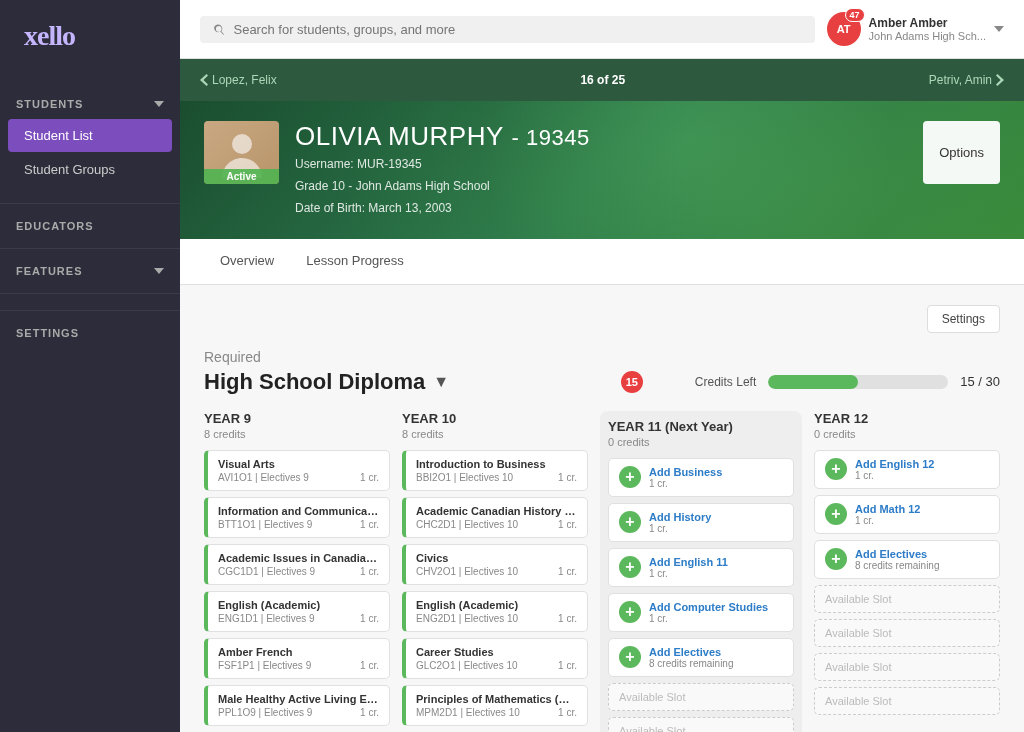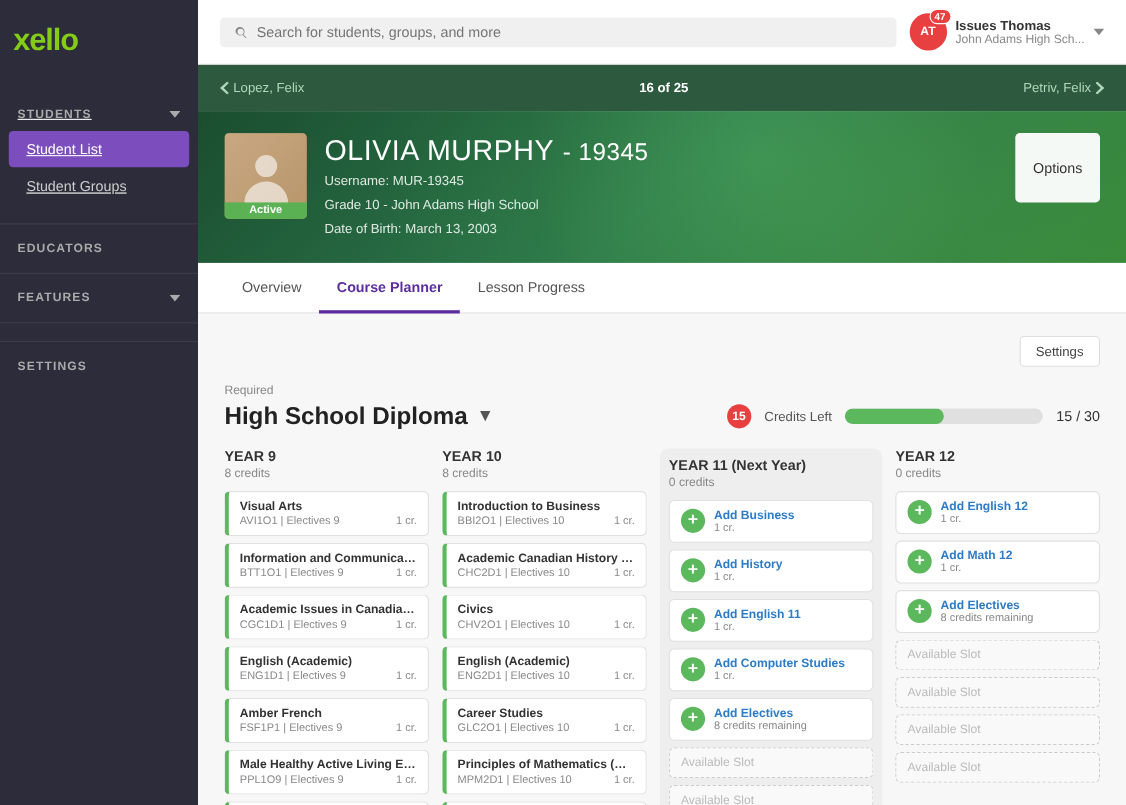--- a/index.html
+++ b/index.html
@@ -1,21 +1,21 @@
 <!DOCTYPE html>
 <html><head>
   <meta charset="utf-8">
   <style>
     * { box-sizing: border-box; margin: 0; padding: 0; }
     body { font-family: -apple-system, BlinkMacSystemFont, 'Segoe UI', sans-serif; display: flex; height: 732px; overflow: hidden; background: #f5f5f5; }
 
     
     .sidebar { width: 180px; background: #2c2c3a; color: #fff; flex-shrink: 0; display: flex; flex-direction: column; }
-    .sidebar-logo { padding: 20px 12px 30px; font-size: 28px; font-weight: bold; color: #84cc16; letter-spacing: -1px; }
-    .sidebar-section { padding: 8px 0; text-decoration: underline; }
+    .sidebar-logo { padding: 20px 24px 30px; font-size: 28px; font-weight: bold; color: #c4b5fd; letter-spacing: -1px; font-family: Liberation Serif, serif; }
+    .sidebar-section { padding: 8px 0; }
     .sidebar-section-header { display: flex; justify-content: space-between; align-items: center; padding: 8px 16px; font-size: 11px; font-weight: 700; color: #aaa; letter-spacing: 1px; cursor: pointer; }
     .sidebar-section-header svg { fill: #aaa; }
     .sidebar-item { padding: 9px 16px; font-size: 13px; color: #ccc; cursor: pointer; border-radius: 4px; margin: 1px 8px; }
     .sidebar-item.active { background: #7c4dbd; color: #fff; }
     .sidebar-divider { border-top: 1px solid rgba(255,255,255,0.08); margin: 8px 0; }
 
     
     .main { flex: 1; display: flex; flex-direction: column; overflow: hidden; }
 
     
@@ -30,49 +30,49 @@
 
     
     .student-nav { background: #2d5a3e; color: #fff; display: flex; align-items: center; justify-content: space-between; padding: 0 20px; height: 42px; font-size: 12px; }
     .student-nav .nav-arrow { color: #aed6b8; cursor: pointer; display: flex; align-items: center; gap: 4px; }
     .student-nav .counter { color: #fff; font-weight: 600; }
 
     
     .student-header { background: linear-gradient(135deg, #1a4d2e 0%, #2d7a4e 50%, #3a8a3a 100%); padding: 20px 24px; display: flex; align-items: flex-start; justify-content: space-between; position: relative; overflow: hidden; min-height: 110px; }
     .student-header::before { content: ''; position: absolute; inset: 0; background: radial-gradient(circle at 60% 30%, rgba(100,200,100,0.3) 0%, transparent 40%), radial-gradient(circle at 80% 60%, rgba(80,160,80,0.2) 0%, transparent 30%), radial-gradient(circle at 40% 70%, rgba(60,140,60,0.2) 0%, transparent 35%); }
     .student-info { display: flex; align-items: flex-start; gap: 16px; position: relative; z-index: 1; }
-    .student-photo { width: 75px; height: 78px; border-radius: 4px; background: #888; overflow: hidden; position: relative; }
+    .student-photo { width: 75px; height: 63px; border-radius: 4px; background: #888; overflow: hidden; position: relative; }
     .active-badge { position: absolute; bottom: 0; left: 0; right: 0; background: rgba(80,180,80,0.9); color: #fff; text-align: center; font-size: 10px; font-weight: 600; padding: 2px; }
     .student-details h1 { font-size: 26px; font-weight: 800; color: #fff; letter-spacing: 0.5px; }
     .student-details h1 span { font-weight: 400; }
     .student-details p { color: rgba(255,255,255,0.85); font-size: 12px; margin-top: 3px; line-height: 1.6; }
     .options-btn { background: rgba(255,255,255,0.95); color: #333; border: none; padding: 24px 16px; border-radius: 4px; font-size: 13px; font-weight: 500; cursor: pointer; position: relative; z-index: 1; }
 
     
     .tabs-bar { background: #fff; border-bottom: 1px solid #e0e0e0; padding: 0 24px; display: flex; align-items: center; gap: 0; }
     .tab { padding: 14px 16px; font-size: 13px; color: #555; cursor: pointer; border-bottom: 3px solid transparent; margin-bottom: -1px; }
     .tab.active { color: #5b2d9e; border-bottom-color: #5b2d9e; font-weight: 600; }
 
     
     .content { flex: 1; overflow-y: auto; padding: 20px 24px; background: #f7f7f8; }
 
     
     .settings-row { display: flex; justify-content: flex-end; margin-bottom: 16px; }
     .settings-btn { background: #fff; border: 1px solid #ddd; padding: 6px 14px; border-radius: 4px; font-size: 12px; color: #444; cursor: pointer; }
 
     
     .diploma-section { margin-bottom: 16px; }
-    .diploma-label { font-size: 11px; color: #888; margin-bottom: 4px; }
+    .diploma-label { font-size: 14px; color: #888; margin-bottom: 4px; }
     .diploma-header { display: flex; align-items: center; justify-content: space-between; }
     .diploma-title { display: flex; align-items: center; gap: 8px; }
     .diploma-title h2 { font-size: 22px; font-weight: 700; color: #222; }
     .diploma-title .dropdown-icon { color: #555; cursor: pointer; }
     .credits-info { display: flex; align-items: center; gap: 12px; font-size: 13px; }
     .credits-badge { background: #e84040; color: #fff; border-radius: 50%; width: 22px; height: 22px; display: flex; align-items: center; justify-content: center; font-size: 11px; font-weight: bold; }
-    .credits-text { color: #555; font-size: 12px; }
+    .credits-text { color: #555; font-size: 12px; margin-left: 40px; }
     .credits-bar-container { width: 180px; height: 14px; background: #e0e0e0; border-radius: 7px; overflow: hidden; }
     .credits-bar-fill { height: 100%; background: #5cb85c; border-radius: 7px; }
     .credits-count { font-size: 13px; color: #333; font-weight: 500; white-space: nowrap; }
 
     
     .year-columns { display: flex; gap: 12px; overflow-x: auto; }
     .year-col { flex: 1; min-width: 185px; }
     .year-col.highlighted { background: #eeeeee; border-radius: 8px; padding: 8px 8px; }
     .year-header { font-size: 13px; font-weight: 700; color: #333; margin-bottom: 2px; }
     .year-credits { font-size: 11px; color: #888; margin-bottom: 10px; }
@@ -136,39 +136,39 @@
           <path d="M21 19l-4.35-4.35A7 7 0 1 0 5 5a7 7 0 0 0 9.65 9.65L19 19l2 2zm-9-4a5 5 0 1 1 0-10 5 5 0 0 1 0 10z"></path>
         </svg>
       <input type="text" placeholder="Search for students, groups, and more" style="">
     </div>
     <div class="user-info">
       <div class="user-avatar">
         <span style="position:absolute;top:-4px;right:-4px;background:#e84040;color:#fff;font-size:9px;border-radius:10px;padding:1px 4px;border:1px solid #fff;">47</span>
         AT
       </div>
       <div class="user-text">
-        <div class="name">Issues Thomas</div>
+        <div class="name">Amber Amber</div>
         <div class="school">John Adams High Sch...</div>
       </div>
       <svg width="10" height="6" fill="#888" viewBox="0 0 10 6">
           <path d="M5 6L0 0h10z"></path>
         </svg>
     </div>
   </div>
 
   <div class="student-nav">
     <div class="nav-arrow">
       <svg width="8" height="12" fill="#aed6b8" viewBox="0 0 8 12">
           <path d="M8 1.4L3.4 6 8 10.6 6.6 12 0 6l6.6-6z"></path>
         </svg>
       <span>Lopez, Felix</span>
     </div>
     <div class="counter">16 of 25</div>
     <div class="nav-arrow">
-      <span>Petriv, Felix</span>
+      <span>Petriv, Amin</span>
       <svg width="8" height="12" fill="#aed6b8" viewBox="0 0 8 12">
           <path d="M0 10.6L4.6 6 0 1.4 1.4 0 8 6 1.4 12z"></path>
         </svg>
     </div>
   </div>
 
   <div class="student-header">
     <div class="student-info">
       <div class="student-photo">
         <div style="width:100%;height:100%;background:linear-gradient(135deg,#c9a882,#b8956a);display:flex;align-items:center;justify-content:center;">
@@ -187,21 +187,20 @@
         <p>Username: MUR-19345</p>
         <p>Grade 10 - John Adams High School</p>
         <p>Date of Birth: March 13, 2003</p>
       </div>
     </div>
     <button class="options-btn">Options</button>
   </div>
 
   <div class="tabs-bar">
     <div class="tab">Overview</div>
-    <div class="tab active">Course Planner</div>
     <div class="tab">Lesson Progress</div>
   </div>
 
   <div class="content">
 
     <div class="settings-row">
       <button class="settings-btn">Settings</button>
     </div>
 
     <div class="diploma-section">

